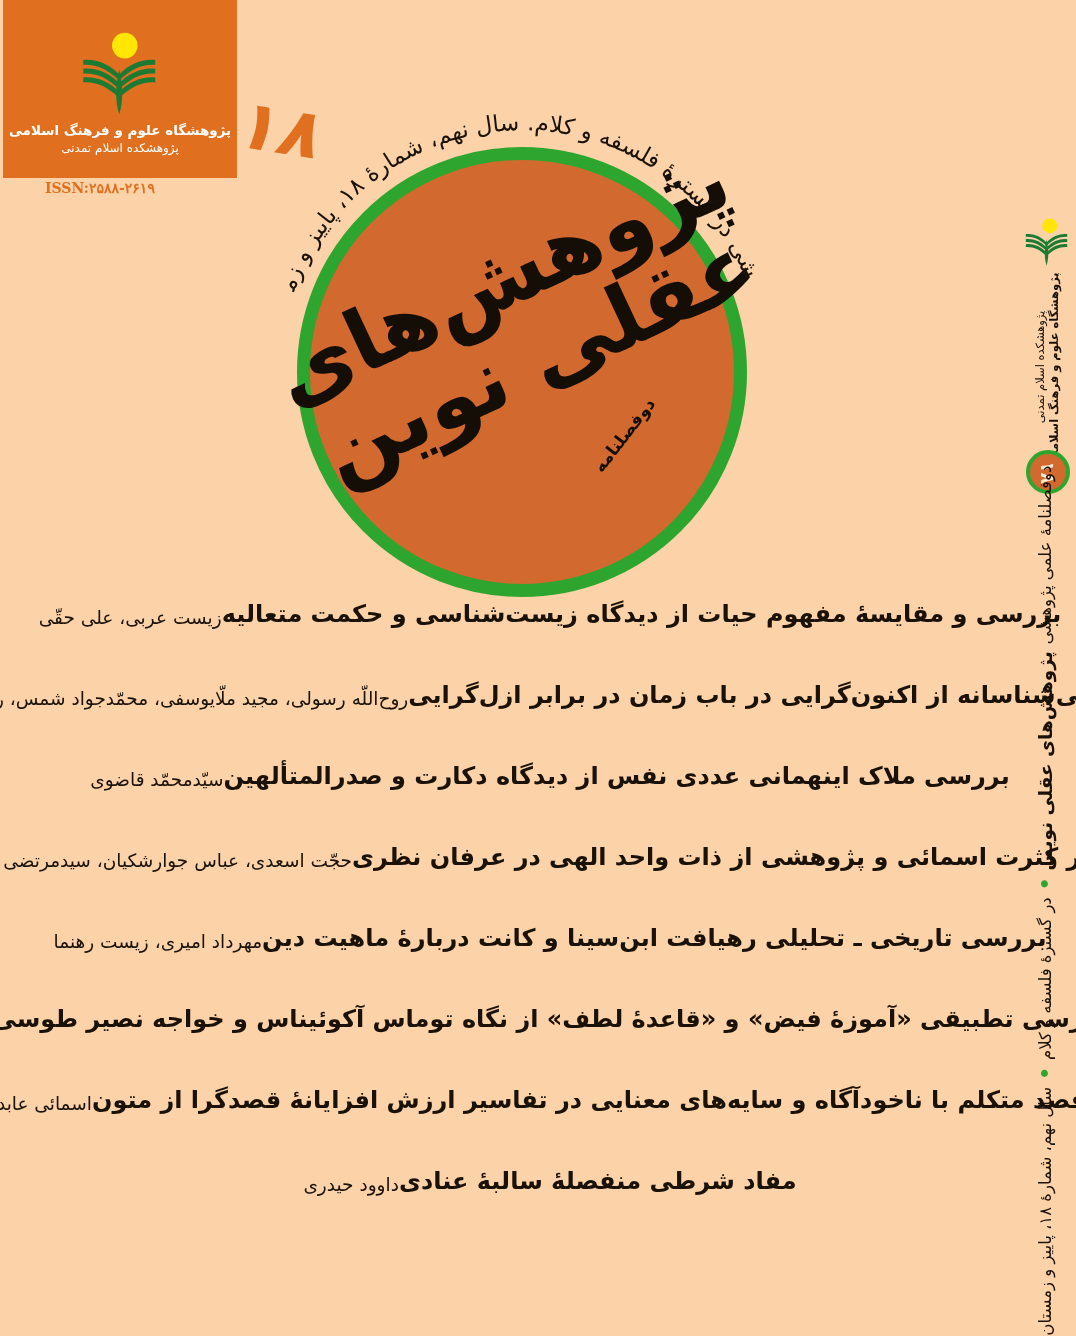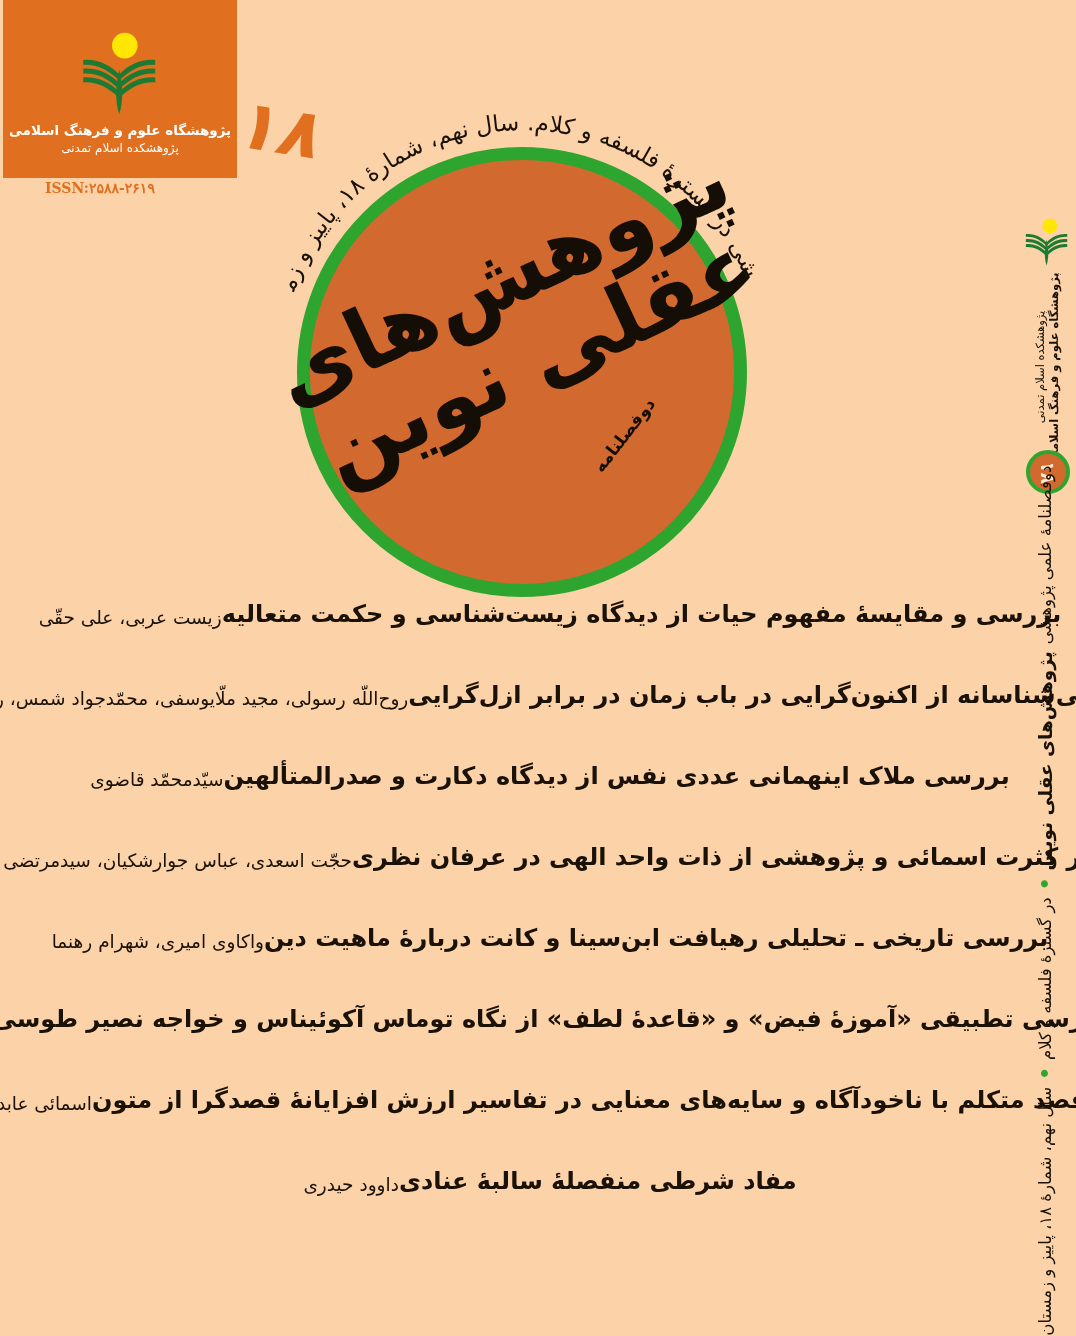--- a/index.html
+++ b/index.html
@@ -174,21 +174,21 @@
   </div>
 
   <div class="article">
     <div class="t">چگونگی ظهور کثرت اسمائی و پژوهشی از ذات واحد الهی در عرفان نظری</div>
     <div class="a">حجّت اسعدی، عباس جوارشکیان، سیدمرتضی حسینی شاهرودی</div>
   </div>
 
 
   <div class="article">
     <div class="t">بررسی تاریخی ـ تحلیلی رهیافت ابن‌سینا و کانت دربارۀ ماهیت دین</div>
-    <div class="a">واکاوی امیری، شهرام رهنما</div>
+    <div class="a">مهرداد امیری، زیست رهنما</div>
   </div>
 
   <div class="article">
     <div class="t">بررسی تطبیقی «آموزۀ فیض» و «قاعدۀ لطف» از نگاه توماس آکوئیناس و خواجه نصیر طوسی</div>
   </div>
 
   <div class="article">
     <div class="t">واکاوی همکنش قصد متکلم با ناخودآگاه و سایه‌های معنایی در تفاسیر ارزش افزایانۀ قصدگرا از متون</div>
     <div class="a">اسمائی عابدی سرآسیا، ثمانه علوی</div>
   </div>

